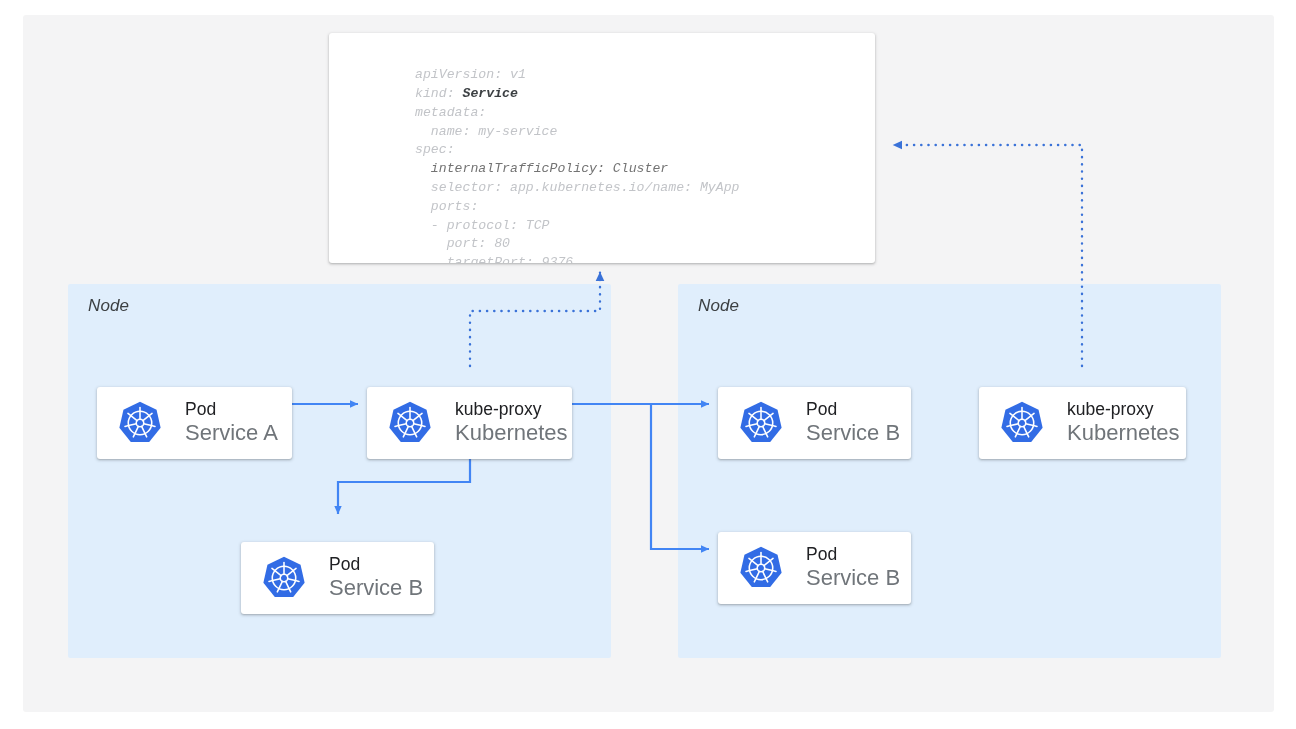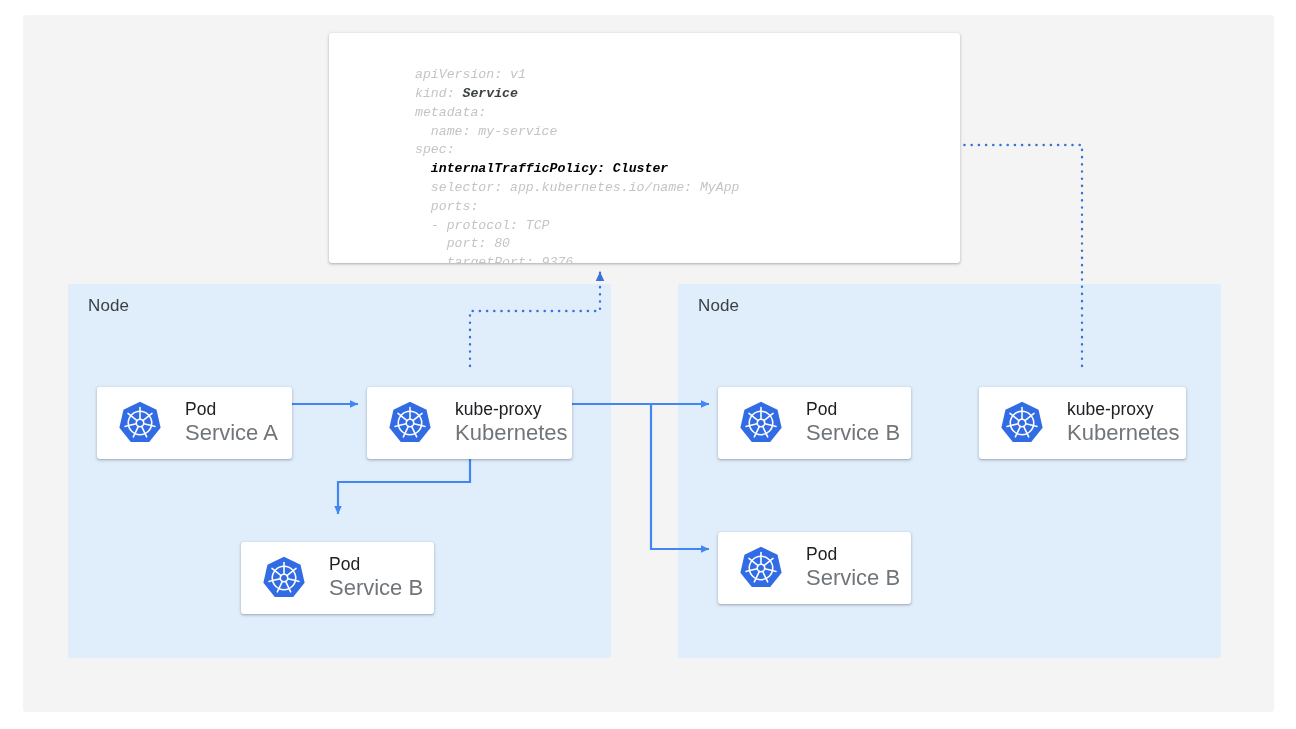--- a/index.html
+++ b/index.html
@@ -39,20 +39,21 @@
     width: 1296px;
     height: 729px;
     pointer-events: none;
   }
 
   
   .node-box {
     position: absolute;
     background: #e0eefc;
     border-radius: 2px;
+    font-style: italic;
   }
   #node-left  { left: 68px;  top: 284px; width: 543px; height: 374px; }
   #node-right { left: 678px; top: 284px; width: 543px; height: 374px; }
 
   .node-label {
     position: absolute;
     left: 20px;
     top: 12px;
     font-size: 17px;
     color: #3c4043;
@@ -101,43 +102,43 @@
   #card-pod-b-left  { left: 241px; top: 523px; width: 193px; height: 72px; }
   #card-pod-b-top   { left: 718px; top: 368px; width: 193px; height: 72px; }
   #card-pod-b-bot   { left: 718px; top: 513px; width: 193px; height: 72px; }
   #card-kubeproxy-r { left: 979px; top: 368px; width: 207px; height: 72px; }
 
   
   #yaml-panel {
     position: absolute;
     left: 329px;
     top: 33px;
-    width: 631px;
+    width: 546px;
     height: 230px;
     background: #ffffff;
     border-radius: 3px;
     box-shadow: 0 1px 2px rgba(60,64,67,.26), 0 1px 3px 1px rgba(60,64,67,.11);
     box-sizing: border-box;
     overflow: hidden;
   }
   #yaml-code {
     position: absolute;
     left: 86px;
     top: 20px;
     font-family: "Liberation Mono", monospace;
     font-style: italic;
     font-size: 13.2px;
     line-height: 18.8px;
     color: #c2c4c8;
     white-space: pre;
   }
   #yaml-code .ln { display: block; }
   #yaml-code .bold {
-    font-weight: bold;
-    color: #000000;
+    font-weight: normal;
+    color: #737373;
   }
   #yaml-code .semibold {
     font-weight: bold;
     color: #3c4043;
   }
 </style>
 </head>
 <body>
 
 <div id="stage">

